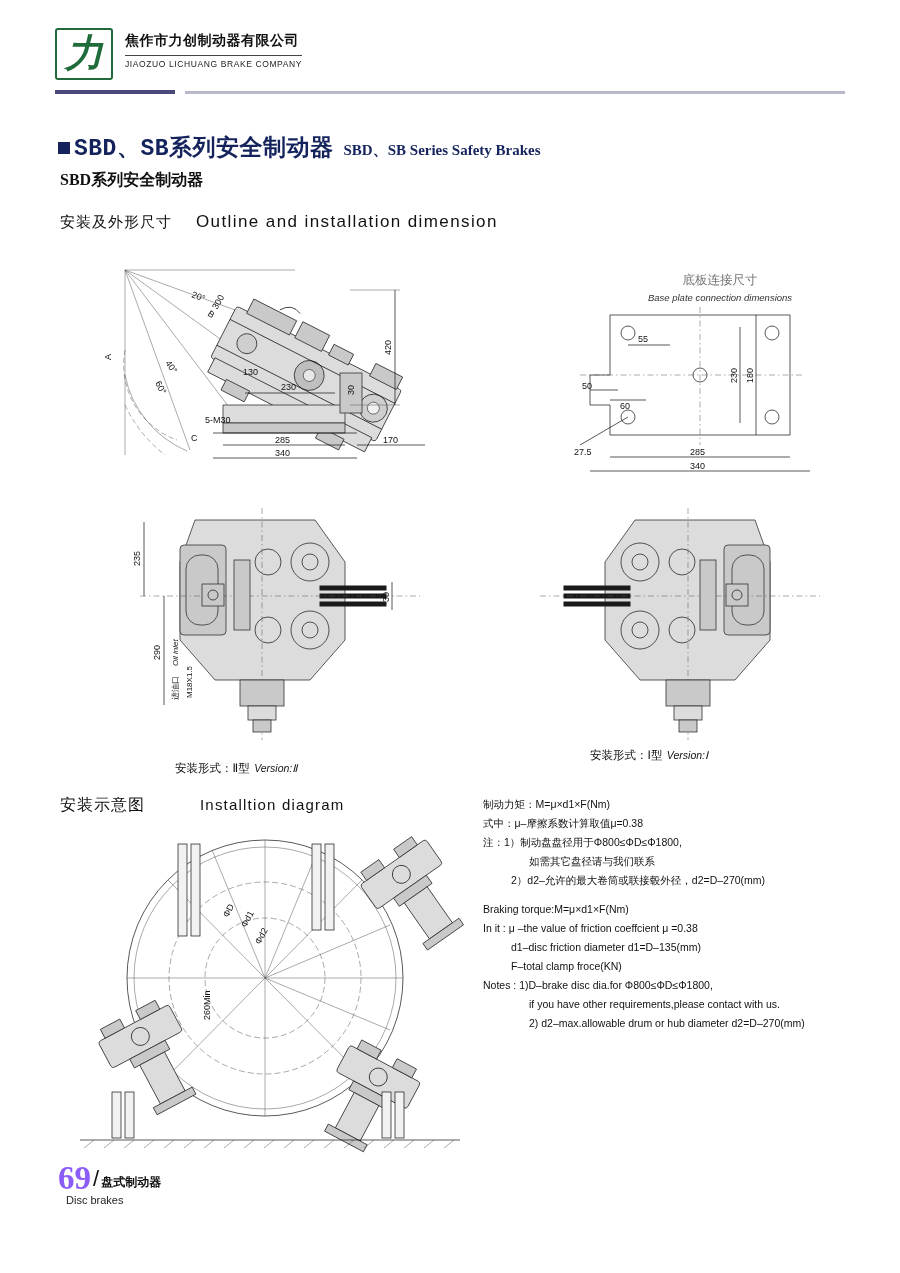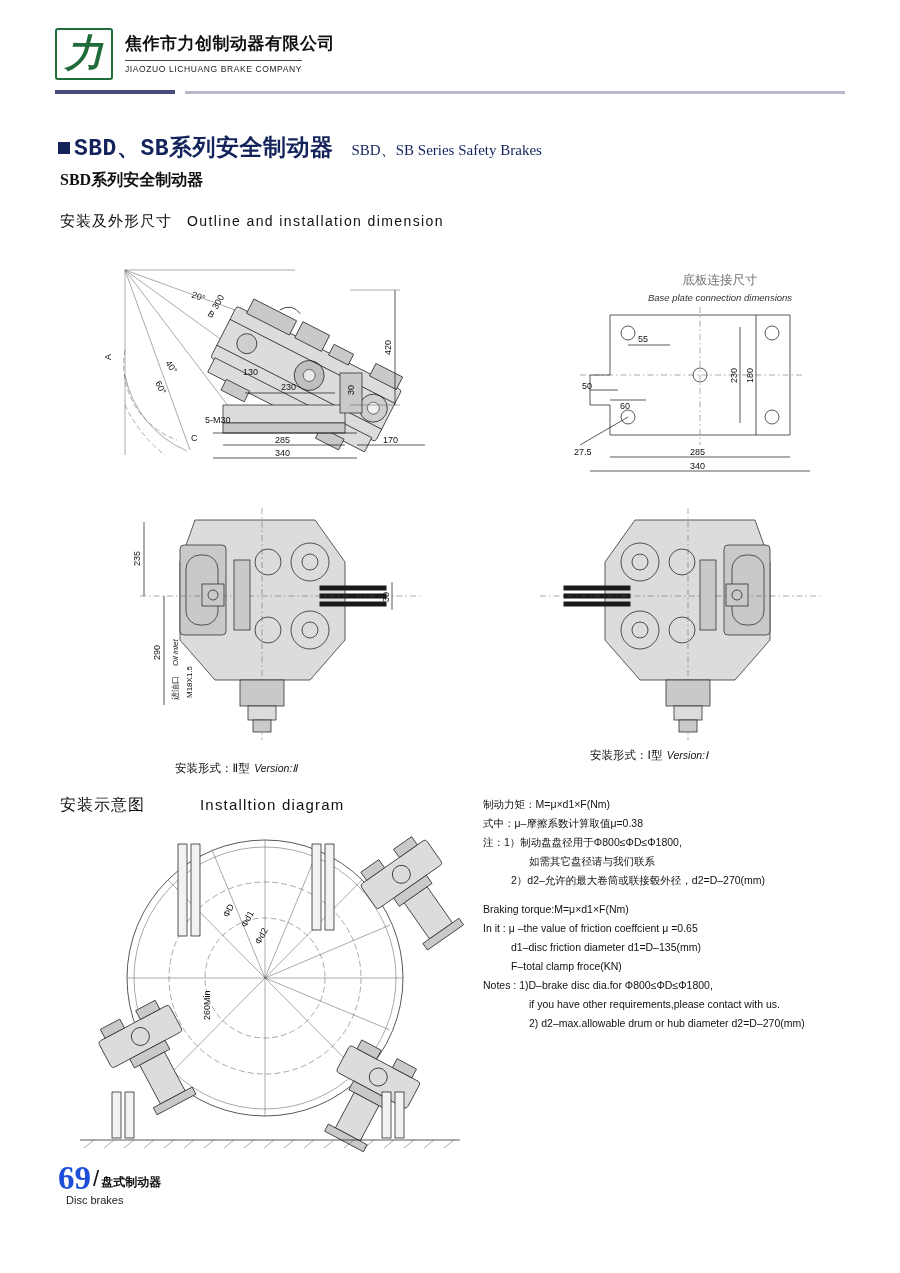--- a/index.html
+++ b/index.html
@@ -47,21 +47,21 @@
     line-height: 1;
   }
   .logo-text {
     position: absolute;
     left: 70px;
     top: 4px;
     width: 300px;
   }
   .logo-cn {
     font-family: "Liberation Sans", sans-serif;
-    font-size: 17px;
+    font-size: 14px;
     font-weight: bold;
     letter-spacing: 0.5px;
     color: #111;
     white-space: nowrap;
   }
   .logo-en {
     margin-top: 5px;
     font-size: 8.5px;
     letter-spacing: 0.6px;
     color: #222;
@@ -105,23 +105,23 @@
   .title-main .cn {
     font-family: Liberation Mono, monospace;
     font-size: 23px;
     font-weight: bold;
     color: #14235c;
     letter-spacing: 0.5px;
   }
   .title-main .en {
     font-family: "Liberation Serif", serif;
     font-size: 15px;
-    font-weight: normal;
+    font-weight: bold;
     color: #14235c;
-    margin-left: 18px;
+    margin-left: 10px;
   }
   .title-sub {
     position: absolute;
     left: 60px;
     top: 170px;
     font-family: "Liberation Serif", serif;
     font-size: 16px;
     font-weight: bold;
     color: #111;
   }
@@ -130,24 +130,24 @@
     left: 60px;
     top: 212px;
     white-space: nowrap;
   }
   .section-outline .cn {
     font-size: 15px;
     color: #111;
     letter-spacing: 1px;
   }
   .section-outline .en {
-    font-size: 14px;
+    font-size: 17px;
     color: #111;
     letter-spacing: 1.4px;
-    margin-left: 15px;
+    margin-left: 24px;
   }
 
   
   .fig {
     position: absolute;
   }
   .fig svg { display: block; }
 
   .cap {
     position: absolute;
@@ -193,21 +193,21 @@
   .footer {
     position: absolute;
     left: 58px;
     top: 1160px;
     white-space: nowrap;
   }
   .footer .pg {
     font-family: "Liberation Serif", serif;
     font-size: 33px;
     font-weight: bold;
-    color: #1d4ed8;
+    color: #8b5cf6;
     vertical-align: -3px;
   }
   .footer .slash {
     font-size: 22px;
     color: #111;
     margin: 0 2px;
   }
   .footer .lbl-cn {
     font-size: 12px;
     font-weight: bold;
@@ -553,21 +553,21 @@
 </div>
 
 <div class="formula">
   <div>制动力矩：M=μ×d1×F(Nm)</div>
   <div>式中：μ–摩擦系数计算取值μ=0.38</div>
   <div>注：1）制动盘盘径用于Φ800≤ΦD≤Φ1800,</div>
   <div class="ind2">如需其它盘径请与我们联系</div>
   <div class="ind1">2）d2–允许的最大卷筒或联接毂外径，d2=D–270(mm)</div>
   <div class="gap"></div>
   <div>Braking torque:M=μ×d1×F(Nm)</div>
-  <div>In it : μ –the value of friction coeffcient  μ =0.65</div>
+  <div>In it : μ –the value of friction coeffcient  μ =0.38</div>
   <div class="ind1">d1–disc friction diameter d1=D–135(mm)</div>
   <div class="ind1">F–total clamp froce(KN)</div>
   <div>Notes : 1)D–brake disc dia.for Φ800≤ΦD≤Φ1800,</div>
   <div class="ind2">if you have other requirements,please contact with us.</div>
   <div class="ind2">2) d2–max.allowable drum or hub diameter d2=D–270(mm)</div>
 </div>
 
 <div class="footer">
   <span class="pg">69</span><span class="slash">/</span><span class="lbl-cn">盘式制动器</span>
   <span class="lbl-en">Disc brakes</span>

